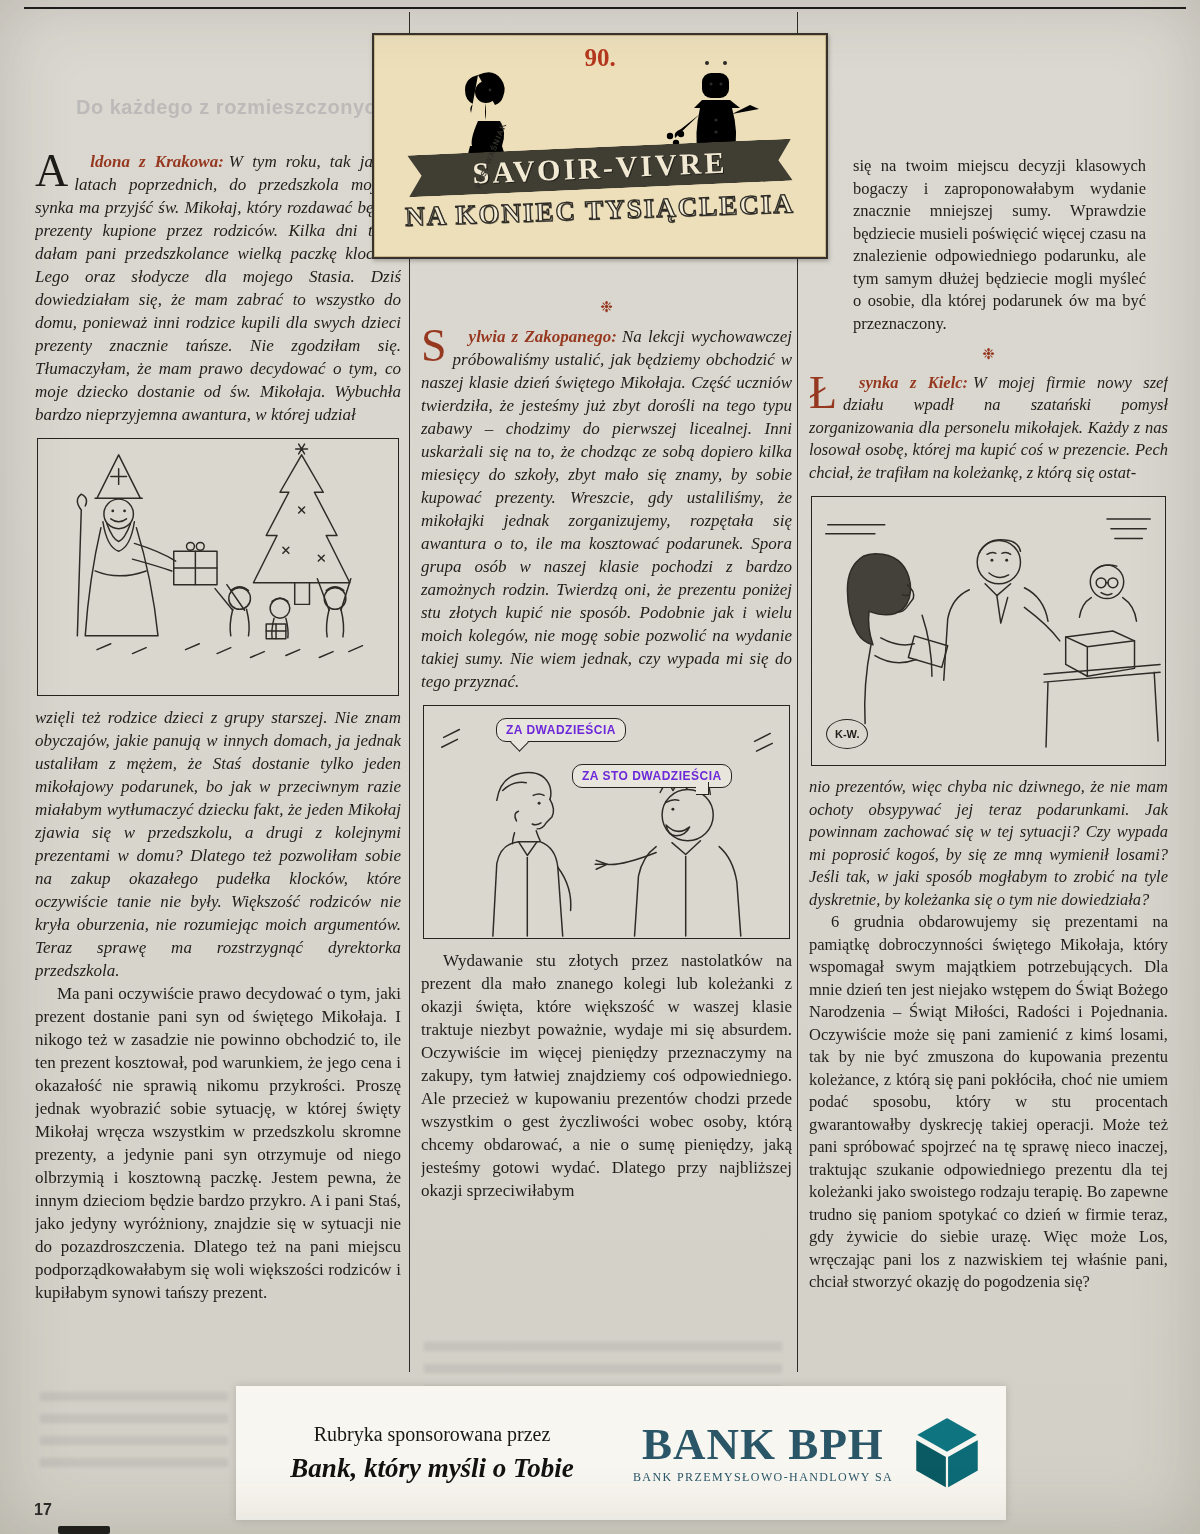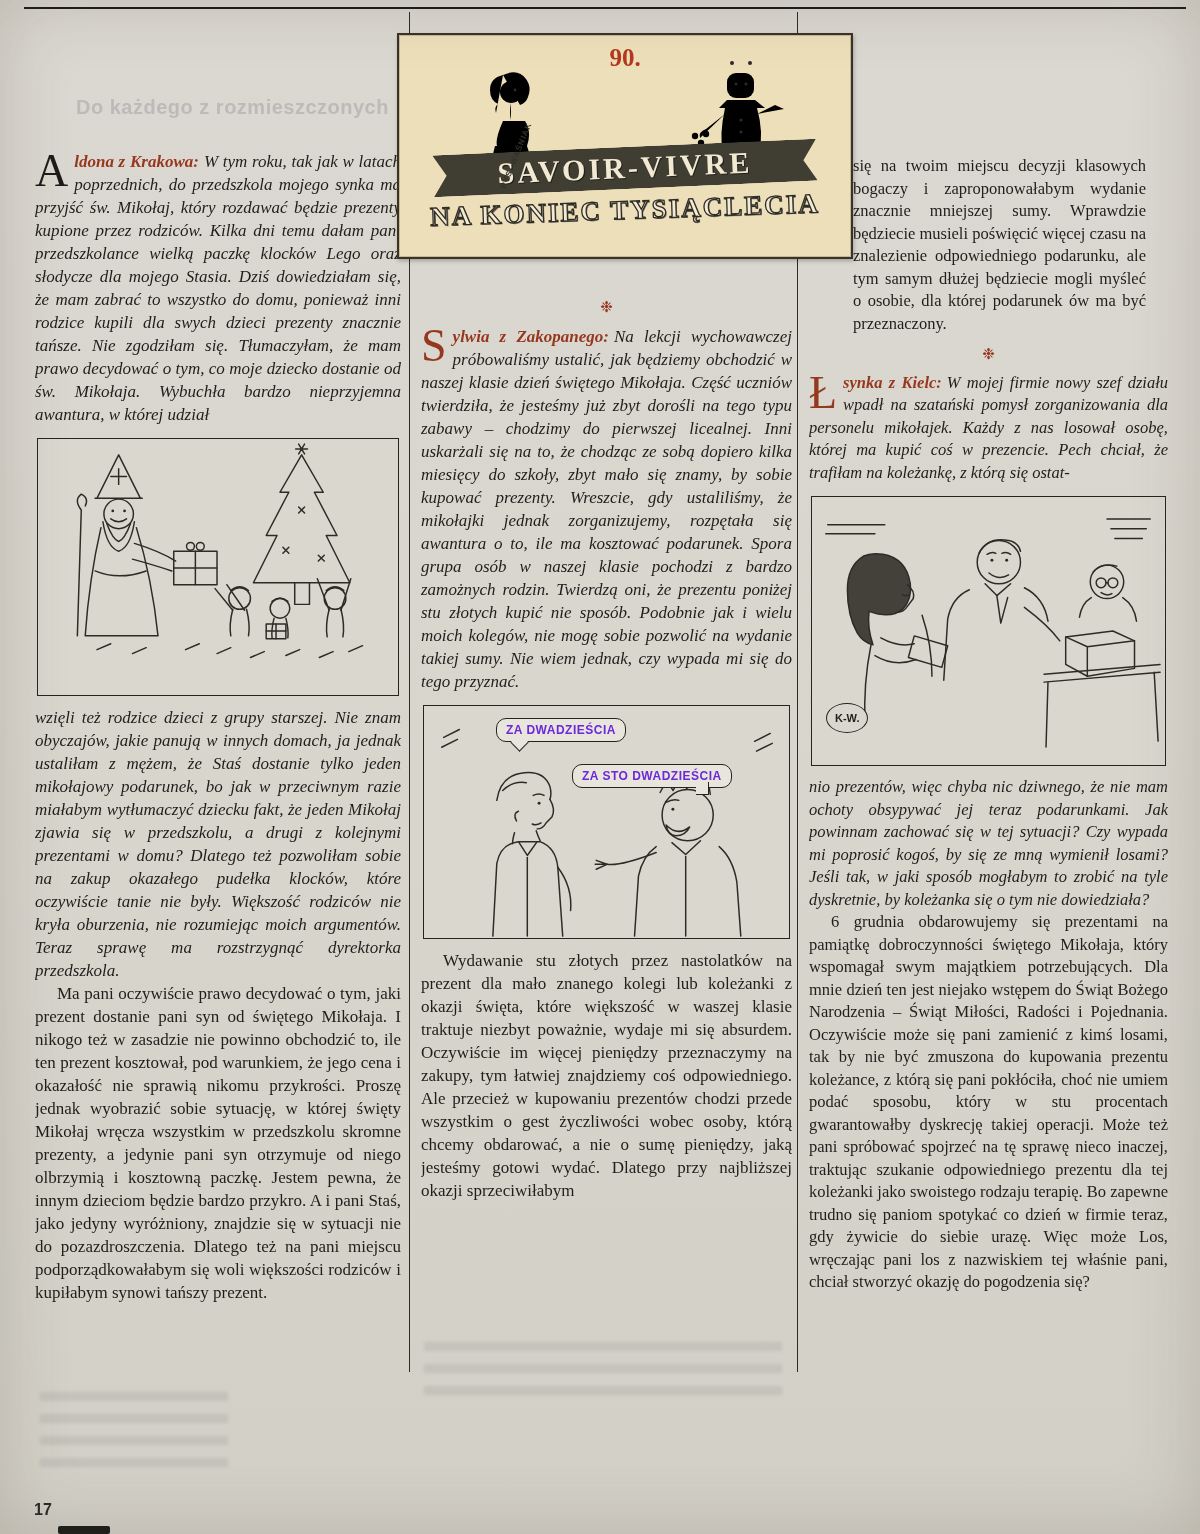--- a/index.html
+++ b/index.html
@@ -30,21 +30,21 @@
   .ghost-par {
     position:absolute; z-index:0; filter:blur(1.6px);
     background: repeating-linear-gradient(180deg, rgba(95,98,110,0.12) 0 9px, rgba(0,0,0,0) 9px 22px);
   }
   #ghost-right  { left:812px; top:498px; width:352px; height:255px; }
   #ghost-mid    { left:424px; top:1342px; width:358px; height:58px; }
   #ghost-left   { left:40px;  top:1392px; width:188px; height:78px; }
 
   
   .masthead {
-    position:absolute; left:397px; top:33px; width:452px; height:222px; z-index:5;
+    position:absolute; left:372px; top:33px; width:452px; height:222px; z-index:5;
     background:#ecdfba; border:2px solid #37332c;
     box-shadow: 0 0 0 1px #c9b88d inset, 1px 2px 4px rgba(0,0,0,0.25);
   }
   .mast-number { margin-top:9px; text-align:center; font-size:25px; font-weight:700; color:#b5381e; }
   .mast-author { text-align:center; font-family:"Liberation Sans",sans-serif; font-weight:700;
     font-size:12px; line-height:15px; letter-spacing:2.5px; color:#24221e; }
   .mast-fig { position:absolute; z-index:1; }
   .fig-left  { left:66px;  top:26px; width:112px; height:152px; }
   .fig-right { left:290px; top:22px; width:112px; height:152px; }
   .mast-credit { position:absolute; left:82px; top:116px; z-index:3;
@@ -66,21 +66,21 @@
   }
 
   
   .col { position:absolute; overflow:hidden; text-align:justify; z-index:2; }
   .col p { margin:0; }
   .col-left  { left:35px;  top:150px; width:366px; height:1200px; font-size:17px;   line-height:23px; }
   .col-mid   { left:421px; top:288px; width:371px; height:1066px; font-size:17px;   line-height:23px; }
   .col-right { left:809px; top:155px; width:359px; height:1212px; font-size:16.5px; line-height:22.5px; }
 
   .letter { font-style:italic; }
-  .salutation { font-style:italic; font-weight:700; color:#96381f; margin-right:5px; }
+  .salutation { font-style:italic; font-weight:700; color:#96381f; margin-right:5px;margin-left:16px; }
   .dropcap { float:left; font-style:normal; font-weight:400; font-size:46px; line-height:38px;
     padding:2px 6px 0 0; color:#1d1c19; }
   .dropcap.red { color:#96381f; }
   .answer { font-style:normal; }
   .indent { text-indent:22px; }
   .cont-inset { padding-left:44px; padding-right:22px; }
 
   .ornament { text-align:center; color:#96381f; font-size:15px; margin:8px 0 6px; font-style:normal; }
 
   
@@ -100,21 +100,21 @@
     font-weight:700; font-size:12px; line-height:14px; letter-spacing:0.5px; color:#6d28d9;
     white-space:nowrap;
   }
   .bubble::after { content:""; position:absolute; width:12px; height:12px; background:#e8e5dd;
     border-left:1.5px solid #26241f; border-bottom:1.5px solid #26241f; }
   #bubble-small { left:72px; top:12px; }
   #bubble-small::after { left:16px; bottom:-7.5px; transform:rotate(-45deg); }
   #bubble-big { left:148px; top:58px; }
   #bubble-big::after { right:22px; bottom:-7.5px; transform:rotate(-90deg); }
 
-  .illo-signature { position:absolute; left:14px; bottom:32px; z-index:3;
+  .illo-signature { position:absolute; left:14px; bottom:16px; z-index:3;
     border:1.4px solid #26241f; border-radius:50%; background:#dad7cf;
     font-family:"Liberation Sans",sans-serif; font-weight:700; font-size:11px;
     padding:3px 8px; font-style:normal; }
 
   
   .footer-box {
     position:absolute; left:236px; top:1386px; width:770px; height:134px; z-index:30;
     background:#f8f6f0; box-shadow:0 0 8px rgba(0,0,0,0.15);
     display:flex; align-items:center;
   }
@@ -332,17 +332,32 @@
           <path d="M258,140 l22,10 l48,-6 M280,150 l0,30"></path>
         </g>
       </svg>
     </div>
 
     <p class="letter">nio prezentów, więc chyba nic dziwnego, że nie mam ochoty obsypywać jej teraz podarunkami. Jak powinnam zachować się w tej sytuacji? Czy wypada mi poprosić kogoś, by się ze mną wymienił losami? Jeśli tak, w jaki sposób mogłabym to zrobić na tyle dyskretnie, by koleżanka się o tym nie dowiedziała?</p>
 
     <p class="answer indent">6 grudnia obdarowujemy się prezentami na pamiątkę dobroczynności świętego Mikołaja, który wspomagał swym majątkiem potrzebujących. Dla mnie dzień ten jest niejako wstępem do Świąt Bożego Narodzenia – Świąt Miłości, Radości i Pojednania. Oczywiście może się pani zamienić z kimś losami, tak by nie być zmuszona do kupowania prezentu koleżance, z którą się pani pokłóciła, choć nie umiem podać sposobu, który w stu procentach gwarantowałby dyskrecję takiej operacji. Może też pani spróbować spojrzeć na tę sprawę nieco inaczej, traktując szukanie odpowiedniego prezentu dla tej koleżanki jako swoistego rodzaju terapię. Bo zapewne trudno się paniom spotykać co dzień w firmie teraz, gdy żywicie do siebie urazę. Więc może Los, wręczając pani los z nazwiskiem tej właśnie pani, chciał stworzyć okazję do pogodzenia się?</p>
   </section>
 
+  <footer class="footer-box">
+    <div class="sponsor-text">
+      <div class="sponsor-line">Rubryka sponsorowana przez</div>
+      <div class="sponsor-slogan">Bank, który myśli o Tobie</div>
+    </div>
+    <div class="bank-block">
+      <div class="bank-name">BANK BPH</div>
+      <div class="bank-sub">BANK PRZEMYSŁOWO-HANDLOWY SA</div>
+    </div>
+    <svg class="bank-logo" viewBox="0 0 100 100">
+      <polygon points="50,8 87,29 50,50 13,29" fill="#0e7480" stroke="#f8f6f0" stroke-width="2.5"></polygon>
+      <polygon points="13,33 50,54 50,92 13,71" fill="#0a5a64" stroke="#f8f6f0" stroke-width="2.5"></polygon>
+      <polygon points="87,33 50,54 50,92 87,71" fill="#0c6b76" stroke="#f8f6f0" stroke-width="2.5"></polygon>
+    </svg>
+  </footer>
 
   <div class="page-num">17</div>
   <div class="corner-smudge"></div>
 
 </div>
 
 </body></html>

